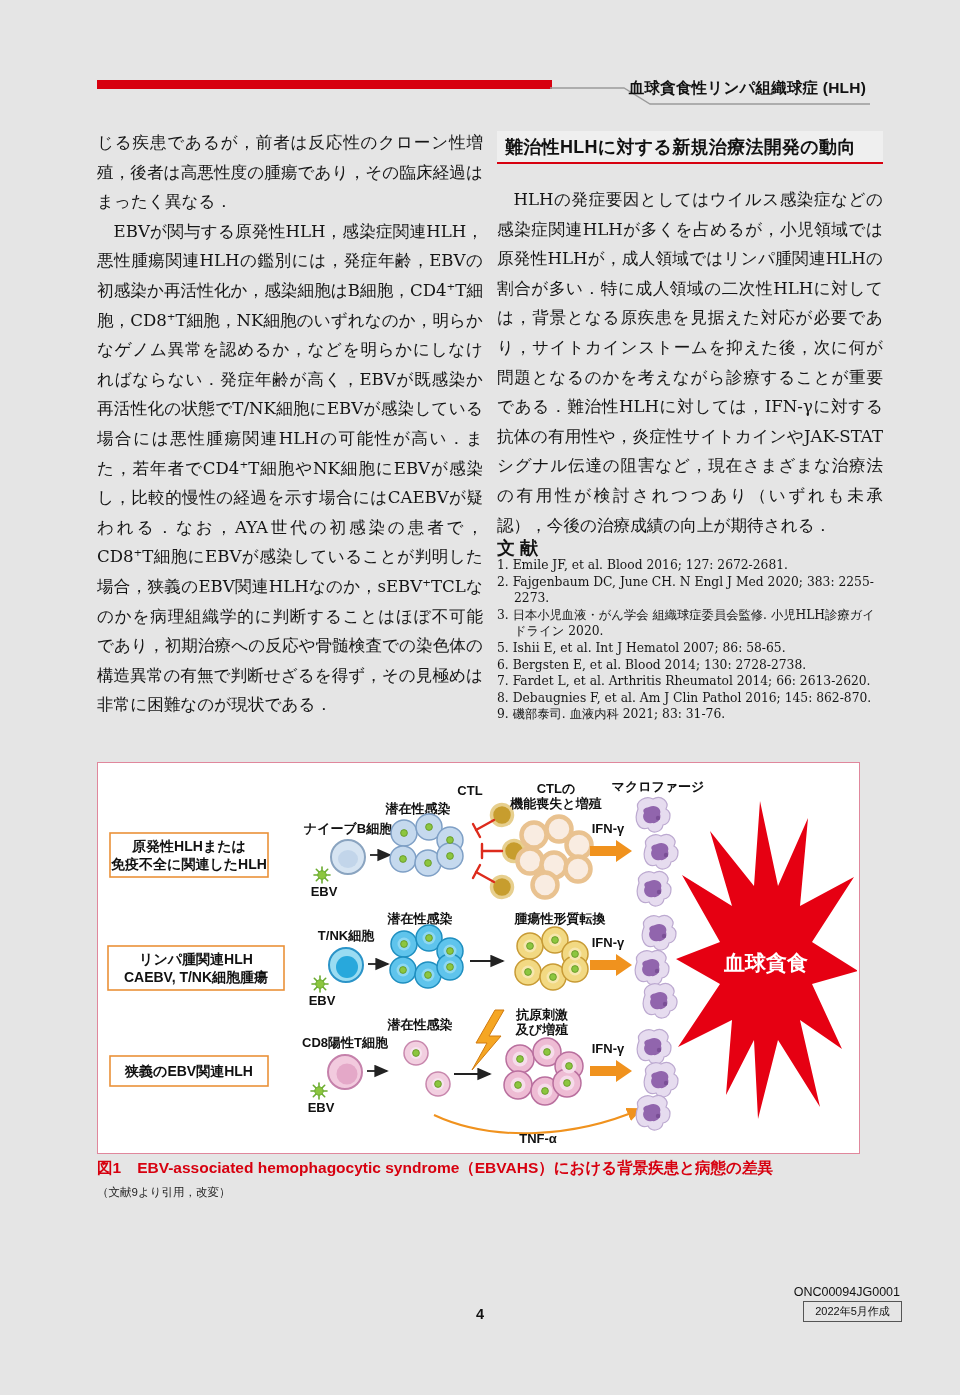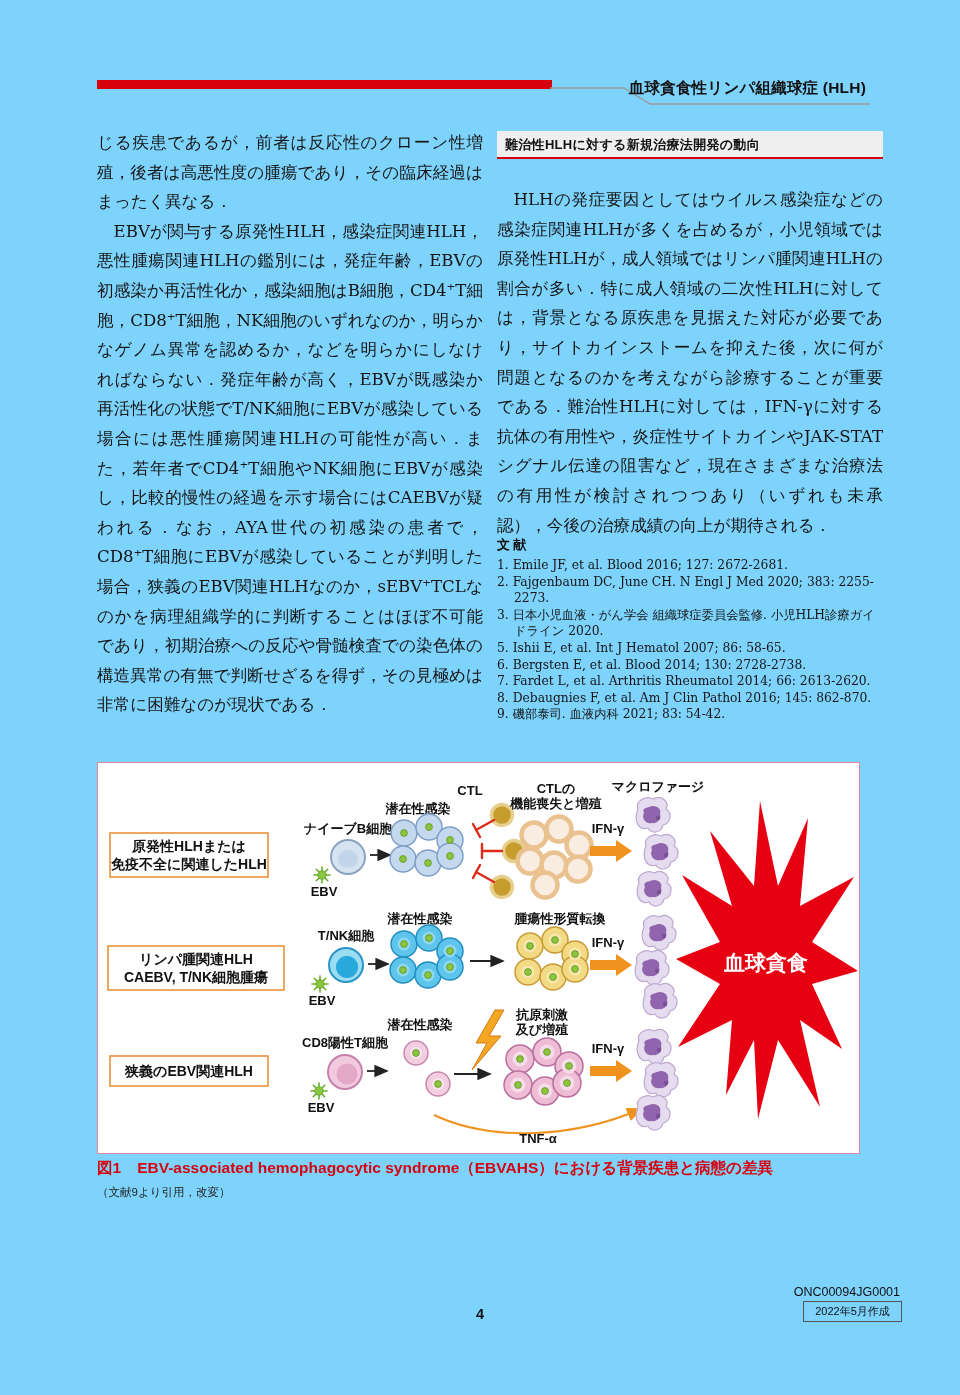--- a/index.html
+++ b/index.html
@@ -1,43 +1,43 @@
 <!DOCTYPE html>
 <html lang="ja"><head>
 <meta charset="utf-8">
 <style>
   html,body{margin:0;padding:0;background:#888;}
   .page{
-    position:relative; width:960px; height:1395px; background:#7dd3fc;
+    position:relative; width:960px; height:1395px; background:#e5e5e5;
     margin:0 auto; overflow:hidden;
     font-family:"Liberation Sans","DejaVu Sans",sans-serif; color:#1c1c1c;
   }
   
   .redbar{position:absolute;left:97px;top:80px;width:455px;height:9px;background:#d7000f;}
   .header-line-svg{position:absolute;left:540px;top:74px;width:335px;height:34px;}
   .header-title{
     position:absolute;left:560px;top:78px;width:306px;height:22px;
     text-align:right;font-weight:bold;font-size:15.5px;letter-spacing:.2px;color:#111;
   }
   
   .col{position:absolute;width:386px;font-family:"DejaVu Serif","Liberation Serif",serif;
        font-size:16.6px;line-height:29.6px;text-align:justify;color:#151515;}
   .col-left{left:97px;top:128px;}
   .col-right{left:497px;top:185px;}
   .col p{margin:0;}
   .col p.indent{text-indent:1em;}
   .section-heading{
     position:absolute;left:497px;top:131px;width:370px;
     background:#efefef;border-bottom:2.5px solid #d7000f;
-    font-weight:bold;font-size:13px;line-height:1.0;color:#111;
+    font-weight:bold;font-size:18px;line-height:1.0;color:#111;
     padding:7px 8px 6px 8px;letter-spacing:.3px;
   }
   
-  .refs-heading{position:absolute;left:497px;top:536px;font-weight:bold;font-size:13px;color:#111;
-    font-family:Liberation Serif, serif;}
+  .refs-heading{position:absolute;left:497px;top:536px;font-weight:bold;font-size:18px;color:#111;
+    font-family:Liberation Sans, sans-serif;}
   .refs{position:absolute;left:497px;top:557px;width:380px;margin:0;padding:0;list-style:none;
     font-family:"DejaVu Serif","Liberation Serif",serif;font-size:12.3px;line-height:16.6px;color:#151515;}
   .refs li{padding-left:17px;text-indent:-17px;}
   
   .figure{position:absolute;left:97px;top:762px;width:761px;height:390px;border:1px solid #e0879c;background:#fff;}
   .figure svg{display:block;}
   .fig-label{font-family:"Liberation Sans","DejaVu Sans",sans-serif;font-weight:600;font-size:13px;fill:#111;}
   .box-label{font-family:"Liberation Sans","DejaVu Sans",sans-serif;font-weight:600;font-size:14px;fill:#111;}
   .burst-label{font-family:"Liberation Sans","DejaVu Sans",sans-serif;font-weight:bold;font-size:21px;fill:#ffffff;}
   
@@ -72,21 +72,21 @@
 
   <div class="refs-heading">文 献</div>
   <ol class="refs">
     <li>1. Emile JF, et al. Blood 2016; 127: 2672-2681.</li>
     <li>2. Fajgenbaum DC, June CH. N Engl J Med 2020; 383: 2255-2273.</li>
     <li>3. 日本小児血液・がん学会 組織球症委員会監修. 小児HLH診療ガイドライン 2020.</li>
     <li>5. Ishii E, et al. Int J Hematol 2007; 86: 58-65.</li>
     <li>6. Bergsten E, et al. Blood 2014; 130: 2728-2738.</li>
     <li>7. Fardet L, et al. Arthritis Rheumatol 2014; 66: 2613-2620.</li>
     <li>8. Debaugnies F, et al. Am J Clin Pathol 2016; 145: 862-870.</li>
-    <li>9. 磯部泰司. 血液内科 2021; 83: 54-42.</li>
+    <li>9. 磯部泰司. 血液内科 2021; 83: 31-76.</li>
   </ol>
 
   <div class="figure">
     <svg width="759" height="388" viewBox="0 0 759 388">
       <defs>
         <marker id="ah" markerWidth="9" markerHeight="8" refX="7" refY="3.5" orient="auto">
           <path d="M0,0 L8,3.5 L0,7 Z" fill="#222"></path>
         </marker>
         <marker id="ahOr" markerWidth="9" markerHeight="8" refX="7" refY="3.5" orient="auto">
           <path d="M0,0 L8,3.5 L0,7 Z" fill="#f0921e"></path>

